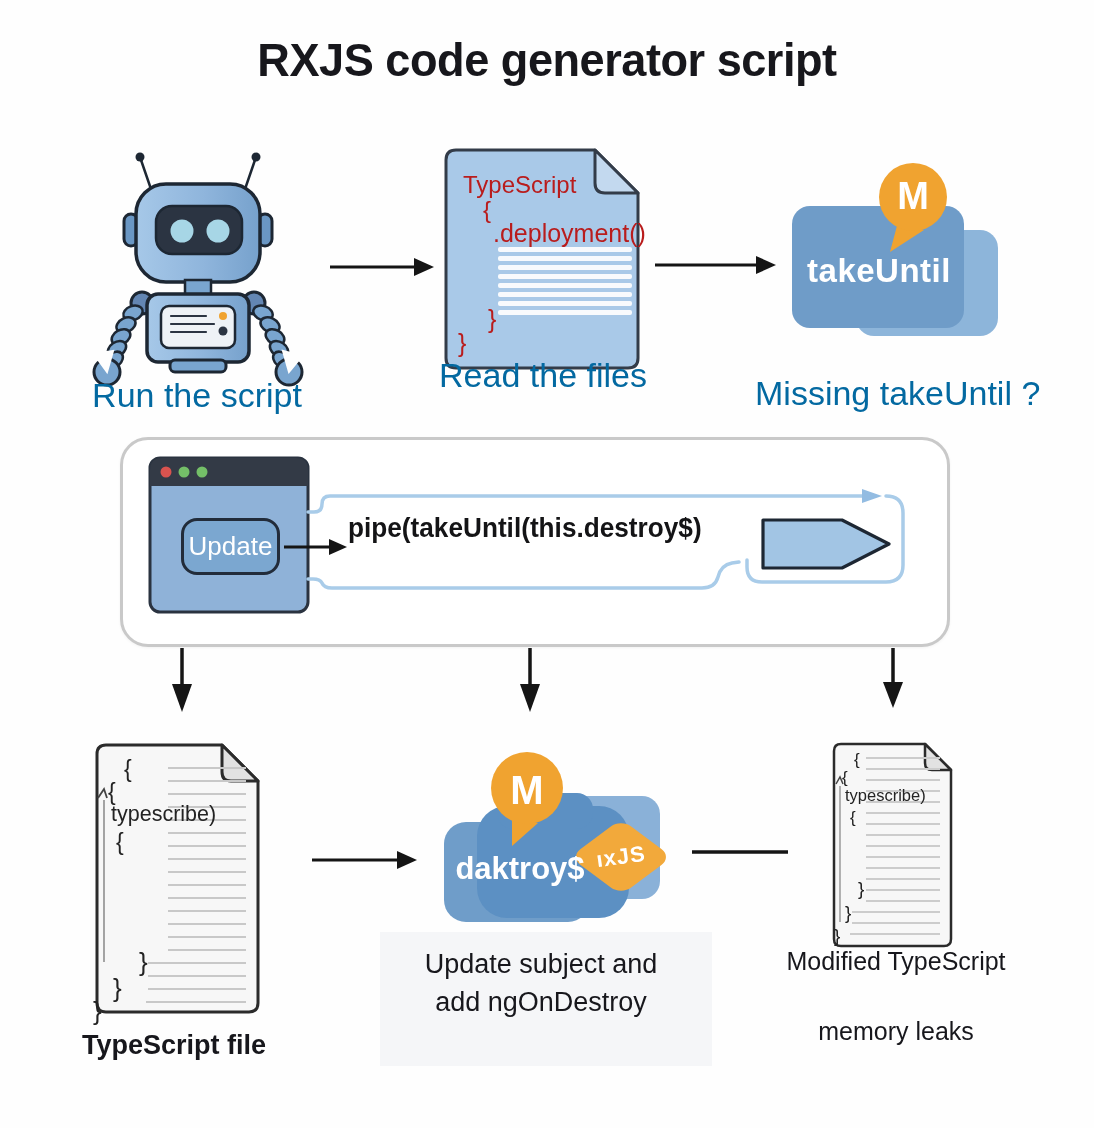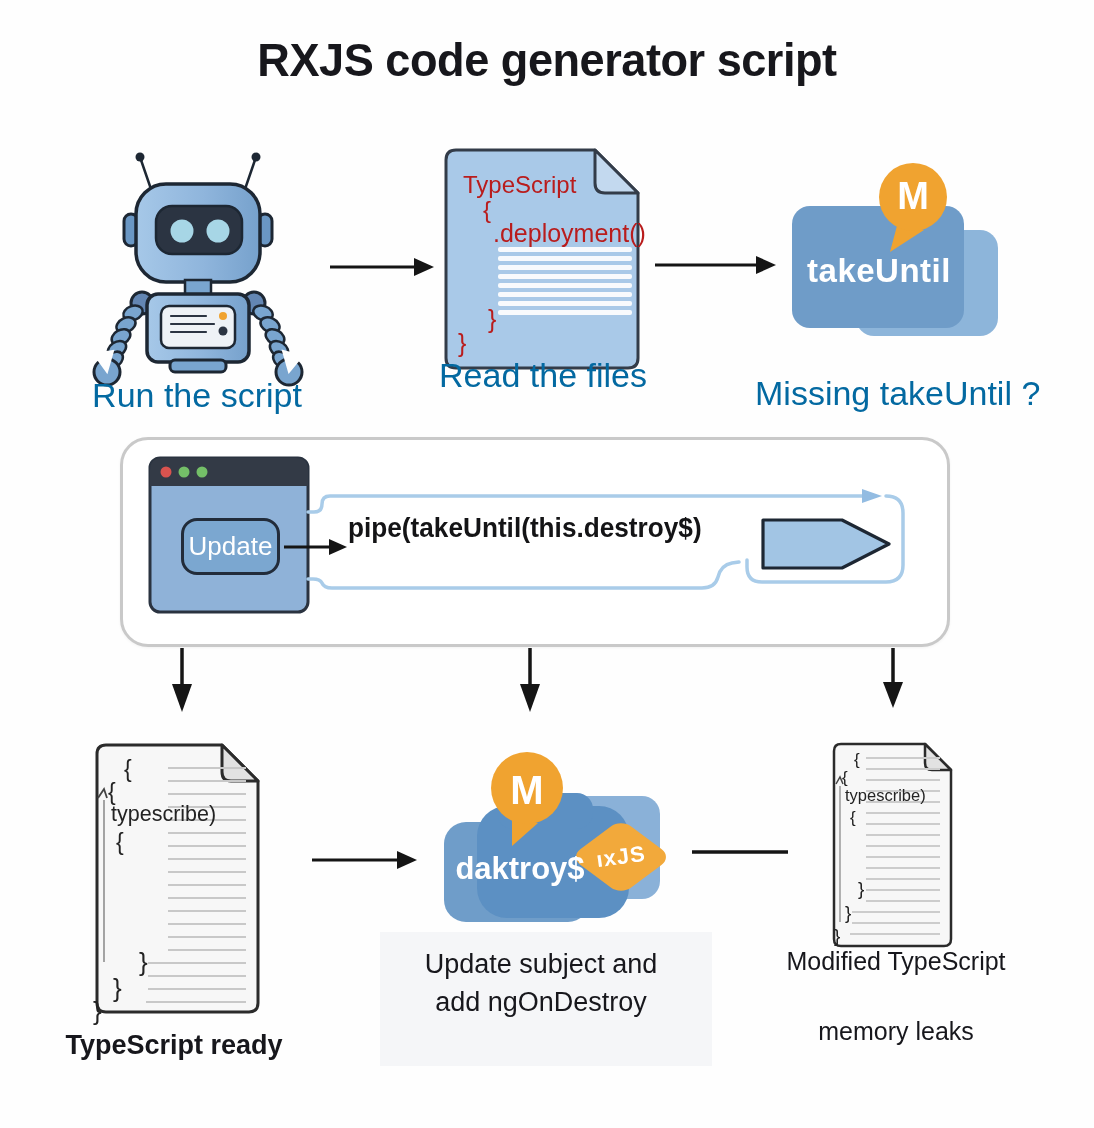--- a/index.html
+++ b/index.html
@@ -201,21 +201,21 @@
   </div>
   <div class="t pipe">pipe(takeUntil(this.destroy$)</div>
 
   <div class="t glyph" style="left:124px;top:756px;font-size:23px;">{</div>
   <div class="t glyph" style="left:108px;top:779px;font-size:23px;">{</div>
   <div class="t glyph" style="left:111px;top:802px;font-size:21.5px;">typescribe)</div>
   <div class="t glyph" style="left:116px;top:829px;font-size:23px;">{</div>
   <div class="t glyph" style="left:139px;top:948px;font-size:26px;">}</div>
   <div class="t glyph" style="left:113px;top:974px;font-size:26px;">}</div>
   <div class="t glyph" style="left:93px;top:997px;font-size:26px;">}</div>
-  <div class="t ctr" style="left:54px;top:1030px;width:240px;font-size:27px;font-weight:700;">TypeScript ready</div>
+  <div class="t ctr" style="left:54px;top:1030px;width:240px;font-size:27px;font-weight:700;">TypeScript file</div>
 
   <div class="t white ctr" style="left:506px;top:767px;width:42px;font-size:40px;">M</div>
   <div class="t white ctr" style="left:435px;top:851px;width:170px;font-size:31px;">daktroy$</div>
   <div class="t white ctr" style="left:586px;top:844px;width:70px;font-size:22px;letter-spacing:1px;transform:rotate(-8deg);">ıxJS</div>
   <div class="t ctr" style="left:391px;top:949px;width:300px;font-size:27px;">Update subject and</div>
   <div class="t ctr" style="left:391px;top:987px;width:300px;font-size:27px;">add ngOnDestroy</div>
 
   <div class="t glyph" style="left:854px;top:750px;font-size:17px;">{</div>
   <div class="t glyph" style="left:842px;top:768px;font-size:17px;">{</div>
   <div class="t glyph" style="left:845px;top:786px;font-size:16.5px;">typescribe)</div>

